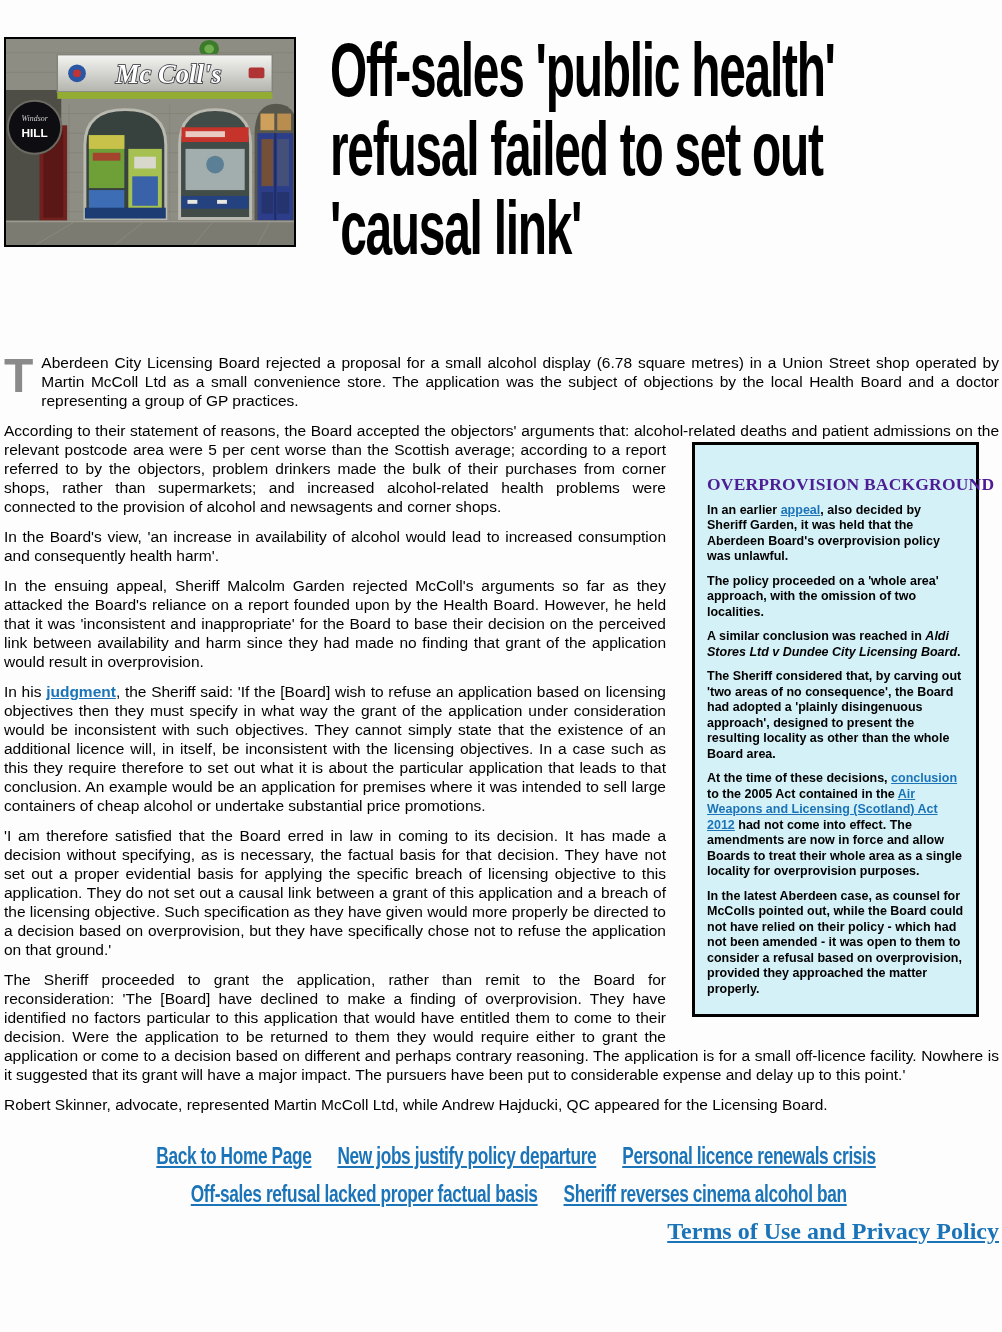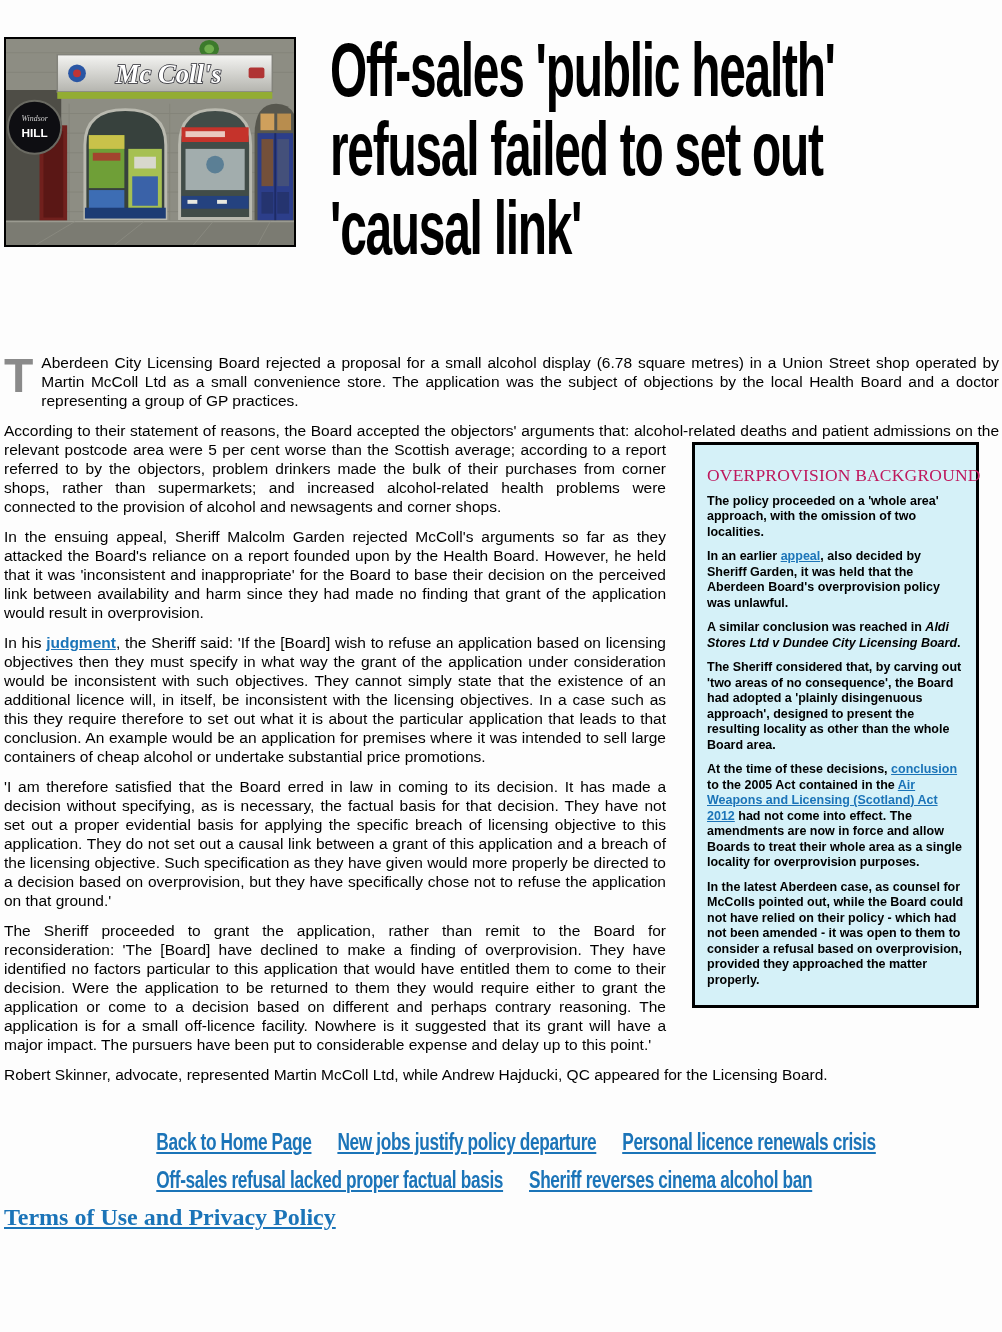--- a/index.html
+++ b/index.html
@@ -46,29 +46,29 @@
   
   .overbox {
     float: right; width: 287px;
     margin: 2px 20px 26px 26px;
     background: #d5f1f8; border: 3px solid #000;
     padding: 12px 12px 8px 12px;
     font-weight: bold; font-size: 12.5px; line-height: 15.5px;
     text-align: left;
   }
   .overbox h2 {
-    margin: 11px 0 10px 0;
-    font-family: "Liberation Serif", serif; font-weight: normal;
-    font-size: 17.5px; letter-spacing: 0.2px; color: #be185d;
+    margin: 20px 0 10px 0;
+    font-family: "Liberation Serif", serif; font-weight: bold;
+    font-size: 17.5px; letter-spacing: 0.2px; color: #4c1d95;
     white-space: nowrap;
   }
   .sp { margin: 0 0 9px 0; }
 
   
-  .footer { margin-top: 44px; text-align: left; }
+  .footer { margin-top: 28px; text-align: right; }
   .links-row {
     white-space: nowrap; margin: 0 auto 10px auto;
     transform: scaleX(0.72); transform-origin: 50% 50%;
   }
   .flink {
     font-weight: bold; font-size: 24px; letter-spacing: -0.5px;
     color: #1b74b8; text-decoration: underline; margin: 0 18px; cursor: pointer;
   }
   .terms-row { margin-top: 8px; }
   .terms-link {
@@ -176,29 +176,30 @@
   <div class="lead">
     <span class="dropcap">T</span>
   </div>
 
   <div class="article">
     <div class="para">Aberdeen City Licensing Board rejected a proposal for a small alcohol display (6.78 square metres) in a Union Street shop operated by Martin McColl Ltd as a small convenience store. The application was the subject of objections by the local Health Board and a doctor representing a group of GP practices.</div>
 
     <div class="para">
       <span>According to their statement of reasons, the Board accepted the objectors' arguments that: alcohol-related deaths and patient</span><aside class="overbox">
         <h2>OVERPROVISION BACKGROUND</h2>
+        <p class="sp">In an earlier <a href="#" class="inline-link">appeal</a>, also decided by Sheriff Garden, it was held that the Aberdeen Board's overprovision policy was unlawful.</p>
         <p class="sp">The policy proceeded on a 'whole area' approach, with the omission of two localities.</p>
-        <p class="sp">In an earlier <a href="#" class="inline-link">appeal</a>, also decided by Sheriff Garden, it was held that the Aberdeen Board's overprovision policy was unlawful.</p>
         <p class="sp">A similar conclusion was reached in <i>Aldi Stores Ltd v Dundee City Licensing Board</i>.</p>
         <p class="sp">The Sheriff considered that, by carving out 'two areas of no consequence', the Board had adopted a 'plainly disingenuous approach', designed to present the resulting locality as other than the whole Board area.</p>
         <p class="sp">At the time of these decisions, <a href="#" class="inline-link">conclusion</a> to the 2005 Act contained in the <a href="#" class="inline-link">Air Weapons and Licensing (Scotland) Act 2012</a> had not come into effect. The amendments are now in force and allow Boards to treat their whole area as a single locality for overprovision purposes.</p>
         <p class="sp">In the latest Aberdeen case, as counsel for McColls pointed out, while the Board could not have relied on their policy - which had not been amended - it was open to them to consider a refusal based on overprovision, provided they approached the matter properly.</p>
       </aside><span> admissions on the relevant postcode area were 5 per cent worse than the Scottish average; according to a report referred to by the objectors, problem drinkers made the bulk of their purchases from corner shops, rather than supermarkets; and increased alcohol-related health problems were connected to the provision of alcohol and newsagents and corner shops.</span>
     </div>
 
+    <div class="para">In the Board's view, 'an increase in availability of alcohol would lead to increased consumption and consequently health harm'.</div>
     <div class="para">In the ensuing appeal, Sheriff Malcolm Garden rejected McColl's arguments so far as they attacked the Board's reliance on a report founded upon by the Health Board. However, he held that it was 'inconsistent and inappropriate' for the Board to base their decision on the perceived link between availability and harm since they had made no finding that grant of the application would result in overprovision.</div>
     <div class="para">In his <a href="#" class="inline-link">judgment</a>, the Sheriff said: 'If the [Board] wish to refuse an application based on licensing objectives then they must specify in what way the grant of the application under consideration would be inconsistent with such objectives. They cannot simply state that the existence of an additional licence will, in itself, be inconsistent with the licensing objectives. In a case such as this they require therefore to set out what it is about the particular application that leads to that conclusion. An example would be an application for premises where it was intended to sell large containers of cheap alcohol or undertake substantial price promotions.</div>
     <div class="para">'I am therefore satisfied that the Board erred in law in coming to its decision. It has made a decision without specifying, as is necessary, the factual basis for that decision. They have not set out a proper evidential basis for applying the specific breach of licensing objective to this application. They do not set out a causal link between a grant of this application and a breach of the licensing objective. Such specification as they have given would more properly be directed to a decision based on overprovision, but they have specifically chose not to refuse the application on that ground.'</div>
     <div class="para">The Sheriff proceeded to grant the application, rather than remit to the Board for reconsideration: 'The [Board] have declined to make a finding of overprovision. They have identified no factors particular to this application that would have entitled them to come to their decision. Were the application to be returned to them they would require either to grant the application or come to a decision based on different and perhaps contrary reasoning. The application is for a small off-licence facility. Nowhere is it suggested that its grant will have a major impact. The pursuers have been put to considerable expense and delay up to this point.'</div>
     <div class="para">Robert Skinner, advocate, represented Martin McColl Ltd, while Andrew Hajducki, QC appeared for the Licensing Board.</div>
   </div>
 
   <div class="footer">
     <nav class="links-row">
       <a class="flink" href="#">Back to Home Page</a><a class="flink" href="#">New jobs justify policy departure</a><a class="flink" href="#">Personal licence renewals crisis</a>

